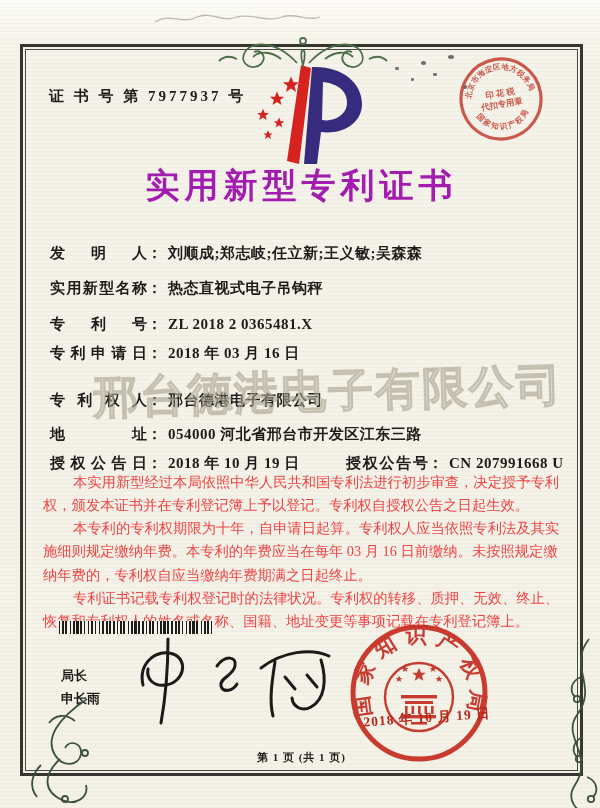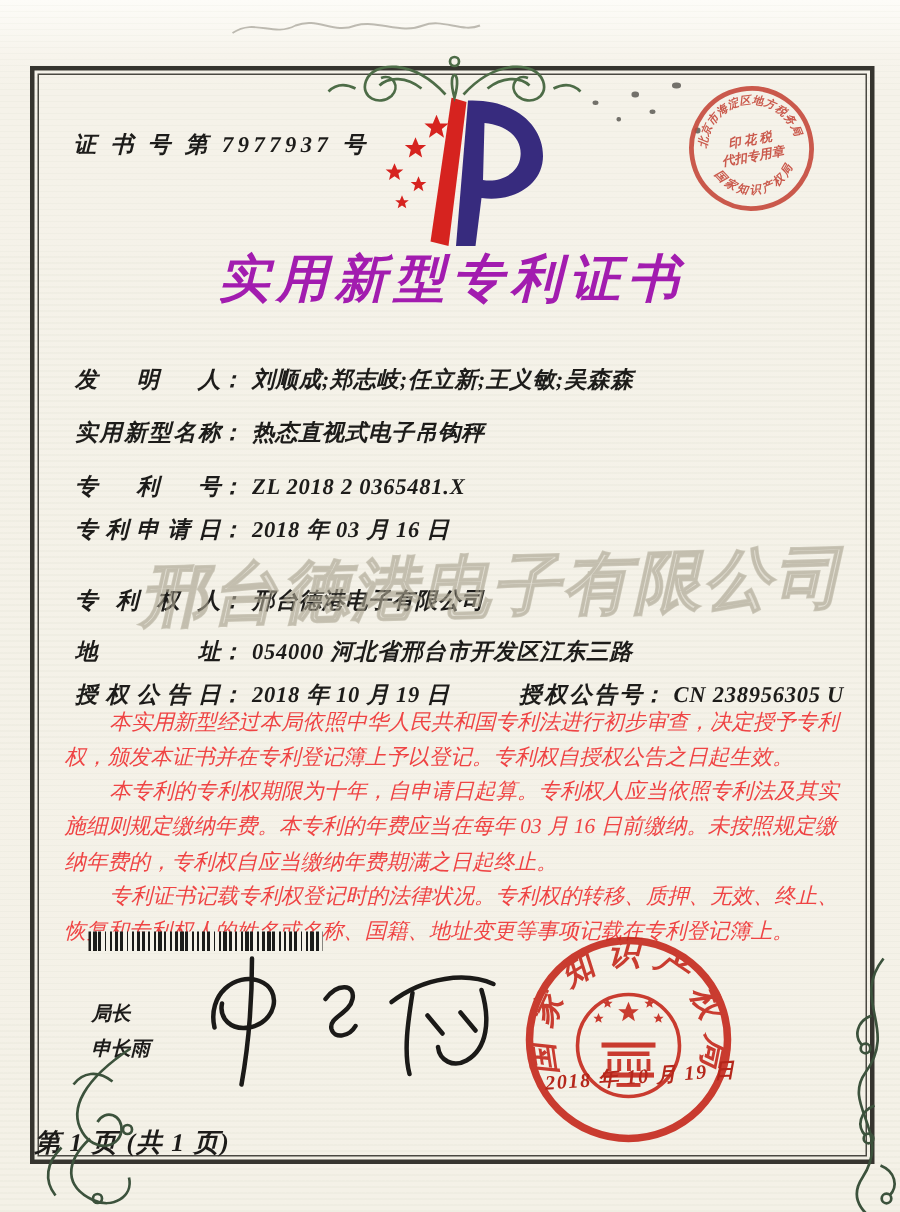--- a/index.html
+++ b/index.html
@@ -3,21 +3,21 @@
 <meta charset="utf-8">
 <style>
   html,body{margin:0;padding:0;}
   body{
     width:600px;height:808px;position:relative;overflow:hidden;
     background:linear-gradient(180deg,#fdfcf8 0,#f7f4ec 38px,#f5f2e9 60px,#f4f1e7 100%);
     font-family:"Liberation Serif", serif;color:#1d1c1a;
   }
   .texture{position:absolute;inset:0;pointer-events:none;
     background:repeating-linear-gradient(0deg, rgba(150,165,135,0.05) 0 1px, transparent 1px 4px);}
-  .frame{position:absolute;left:20px;top:44px;width:557px;height:726px;border:3px solid #36352f;font-style:italic;}
+  .frame{position:absolute;left:20px;top:44px;width:557px;height:726px;border:3px solid #36352f;}
   .frame-inner{position:absolute;inset:2px;border:1px solid #4a4942;pointer-events:none;}
   .cert-no{position:absolute;left:26px;top:40px;font-size:15px;font-weight:700;letter-spacing:3px;}
   .logo{position:absolute;left:218px;top:18px;width:128px;height:102px;}
   .title{position:absolute;left:0;right:0;top:116px;text-align:center;
     font-size:34px;font-weight:700;letter-spacing:5px;color:#a21caf;}
   .fields{position:absolute;left:27px;right:22px;top:197px;font-size:15px;font-weight:600;}
   .frow{white-space:nowrap;position:relative;}
   .flabel{display:inline-block;width:97px;text-align:justify;text-align-last:justify;vertical-align:top;}
   .fcolon{display:inline-block;margin-right:6px;}
   .fvalue{letter-spacing:0.5px;}
@@ -33,21 +33,21 @@
   .body-text p{margin:0;text-indent:2.1em;font-weight:500;}
   .barcode{position:absolute;left:36px;top:574px;width:156px;height:13px;
     background:repeating-linear-gradient(90deg,#1c1c1a 0 1.5px,#f5f2e9 1.5px 3px,#1c1c1a 3px 5.5px,#f5f2e9 5.5px 6.5px,#1c1c1a 6.5px 8.5px,#f5f2e9 8.5px 11px,#1c1c1a 11px 12px,#f5f2e9 12px 14.5px);}
   .director{position:absolute;left:38px;top:618px;font-size:13px;font-weight:700;line-height:1.75;
     font-family:"Liberation Sans", sans-serif;}
   .signature{position:absolute;left:100px;top:586px;width:225px;height:98px;z-index:6;}
   .main-stamp{position:absolute;left:322px;top:572px;width:148px;height:148px;z-index:6;}
   .stamp-date{position:absolute;left:330px;top:662px;width:148px;text-align:center;z-index:7;
     color:#b5271b;font-size:13.5px;font-weight:700;letter-spacing:1px;transform:rotate(-4deg);}
   .tax-stamp{position:absolute;left:432px;top:6px;width:92px;height:92px;transform:rotate(-10deg);z-index:6;}
-  .footer{position:absolute;left:0;right:0;top:703px;text-align:left;font-size:17px;font-weight:600;letter-spacing:1px;}
+  .footer{position:absolute;left:0;right:0;top:703px;text-align:center;font-size:11px;font-weight:600;letter-spacing:1px;}
   .top-ornament{position:absolute;left:178px;top:-18px;width:204px;height:46px;z-index:4;}
   .bl-flourish{position:absolute;left:-8px;top:644px;width:90px;height:118px;z-index:3;}
   .br-flourish{position:absolute;left:514px;top:590px;width:70px;height:182px;z-index:3;}
   .scribble{position:absolute;left:150px;top:8px;width:175px;height:22px;opacity:.55;}
   .speck{position:absolute;background:#2c2b27;border-radius:45%;opacity:.65;}
 </style>
 </head>
 <body>
 
 <div class="texture"></div>
@@ -126,21 +126,21 @@
     </div>
     <div class="frow mb5">
       <span class="flabel">专利权人</span><span class="fcolon">：</span><span class="fvalue">邢台德港电子有限公司</span>
     </div>
     <div class="frow mb6">
       <span class="flabel">地址</span><span class="fcolon">：</span><span class="fvalue">054000 河北省邢台市开发区江东三路</span>
     </div>
     <div class="frow">
       <span class="flabel">授权公告日</span><span class="fcolon">：</span><span class="fvalue">2018 年 10 月 19 日</span>
       <span class="pair2">
-        <span class="flabel">授权公告号</span><span class="fcolon">：</span><span class="fvalue">CN 238956305 U</span>
+        <span class="flabel">授权公告号</span><span class="fcolon">：</span><span class="fvalue">CN 207991668 U</span>
       </span>
     </div>
   </div>
 
   <div class="watermark">邢台德港电子有限公司</div>
 
   <div class="body-text">
     <p>本实用新型经过本局依照中华人民共和国专利法进行初步审查，决定授予专利权，颁发本证书并在专利登记簿上予以登记。专利权自授权公告之日起生效。</p>
     <p>本专利的专利权期限为十年，自申请日起算。专利权人应当依照专利法及其实施细则规定缴纳年费。本专利的年费应当在每年 03 月 16 日前缴纳。未按照规定缴纳年费的，专利权自应当缴纳年费期满之日起终止。</p>
     <p>专利证书记载专利权登记时的法律状况。专利权的转移、质押、无效、终止、恢复和专利权人的姓名或名称、国籍、地址变更等事项记载在专利登记簿上。</p>

